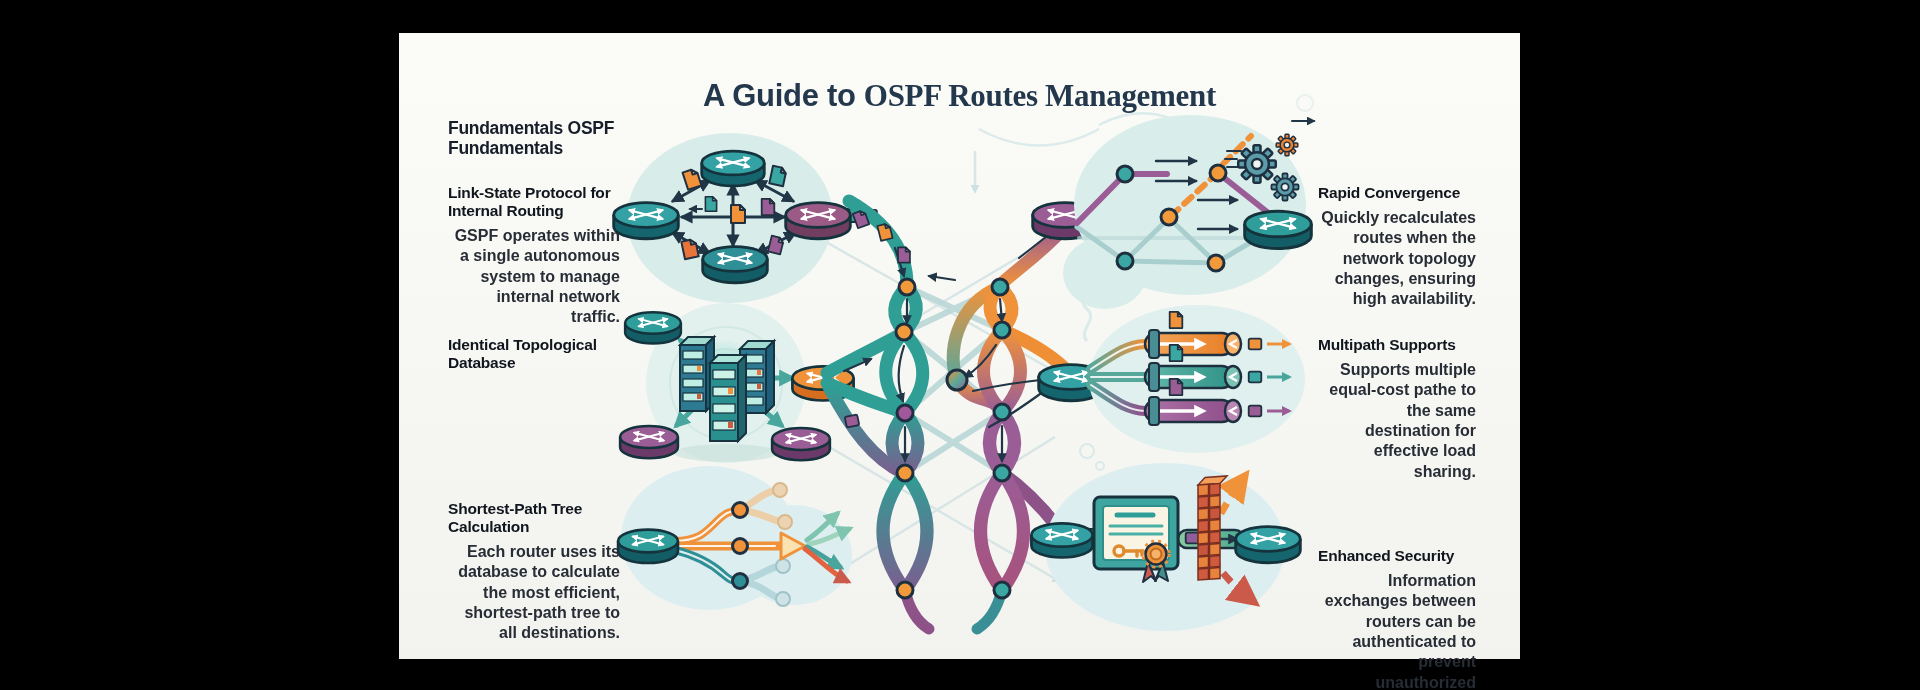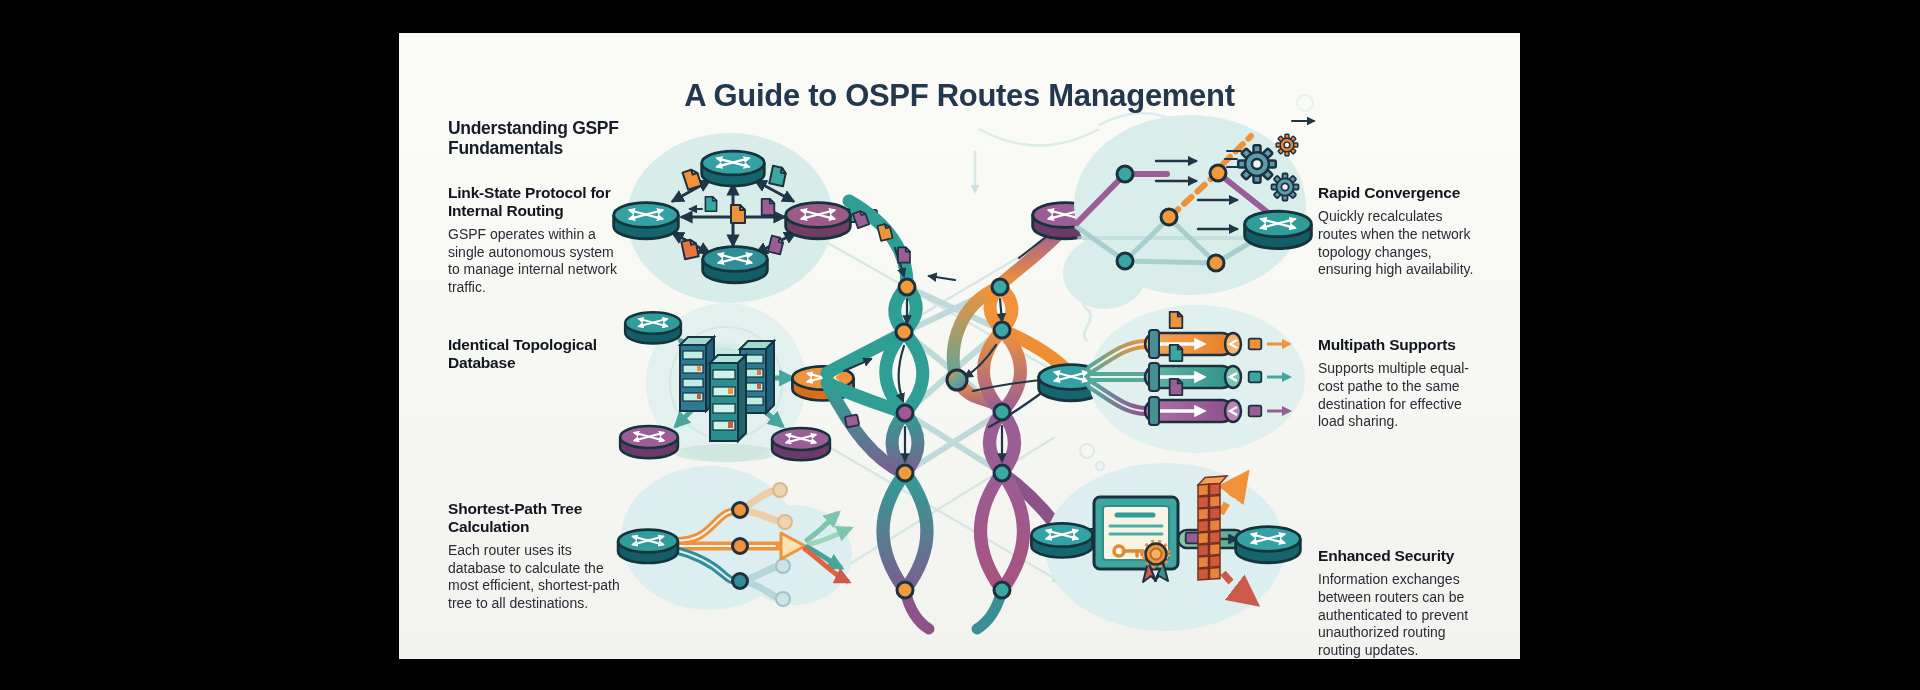--- a/index.html
+++ b/index.html
@@ -3,25 +3,25 @@
 <meta charset="utf-8">
 <style>
   html,body{margin:0;padding:0;background:#000;width:1920px;height:690px;overflow:hidden;
     font-family:"Liberation Sans",sans-serif;-webkit-font-smoothing:antialiased;}
   .stage{position:relative;width:1920px;height:690px;background:#000;}
   .panel{position:absolute;left:399px;top:33px;width:1121px;height:626px;
     background:linear-gradient(180deg,#fbfbf8 0%,#f6f7f3 60%,#f2f3ef 100%);}
   .title{position:absolute;left:0;top:24px;width:100%;text-align:center;
     font-size:31px;color:#24384d;letter-spacing:-.3px;white-space:nowrap;}
   .title .t-reg{font-weight:700;}
-  .title .t-bold{font-weight:700;}
+  .title .t-bold{font-weight:700;font-family:Liberation Serif, serif;}
   .tb{position:absolute;color:#1b2230;}
   .col-head{font-size:17.5px;font-weight:800;line-height:1.13;letter-spacing:-.3px;color:#171e2a;}
   .sec-title{font-size:15.5px;font-weight:800;line-height:1.16;letter-spacing:-.2px;color:#10151e;margin:0 0 6px 0;}
-  .sec-body{font-size:14px;font-weight:400;line-height:1.27;color:#272c35;margin:0;}
+  .sec-body{font-size:16px;font-weight:700;line-height:1.27;color:#272c35;margin:0;text-align:right;}
   .lcol{width:172px;}
   .rcol{width:158px;}
   svg{position:absolute;left:0;top:0;}
 </style>
 </head>
 <body>
 
 <div class="stage">
   <div class="panel">
 
@@ -518,21 +518,21 @@
               <rect x="11.5" y="84" width="10.5" height="11" fill="#e8833c"></rect>
           </g>
         </g>
         <use href="#router" transform="translate(663,502) scale(0.9)" style="--rt:#34a2a4;--rs:#15656f"></use>
         <use href="#router" transform="translate(869,506) scale(0.95)" style="--rt:#34a2a4;--rs:#15656f"></use>
       </g>
     </svg>
 
     <h1 class="title"><span class="t-reg">A Guide to </span><span class="t-bold">OSPF Routes Management</span></h1>
 
-    <div class="tb lcol col-head" style="left:49px;top:86px;">Understanding GSPF Fundamentals</div>
+    <div class="tb lcol col-head" style="left:49px;top:86px;">Fundamentals OSPF Fundamentals</div>
 
     <div class="tb lcol" style="left:49px;top:151px;">
       <p class="sec-title">Link-State Protocol for Internal Routing</p>
       <p class="sec-body">GSPF operates within a single autonomous system to manage internal network traffic.</p>
     </div>
     <div class="tb lcol" style="left:49px;top:303px;">
       <p class="sec-title">Identical Topological Database</p>
     </div>
     <div class="tb lcol" style="left:49px;top:467px;">
       <p class="sec-title">Shortest-Path Tree Calculation</p>

